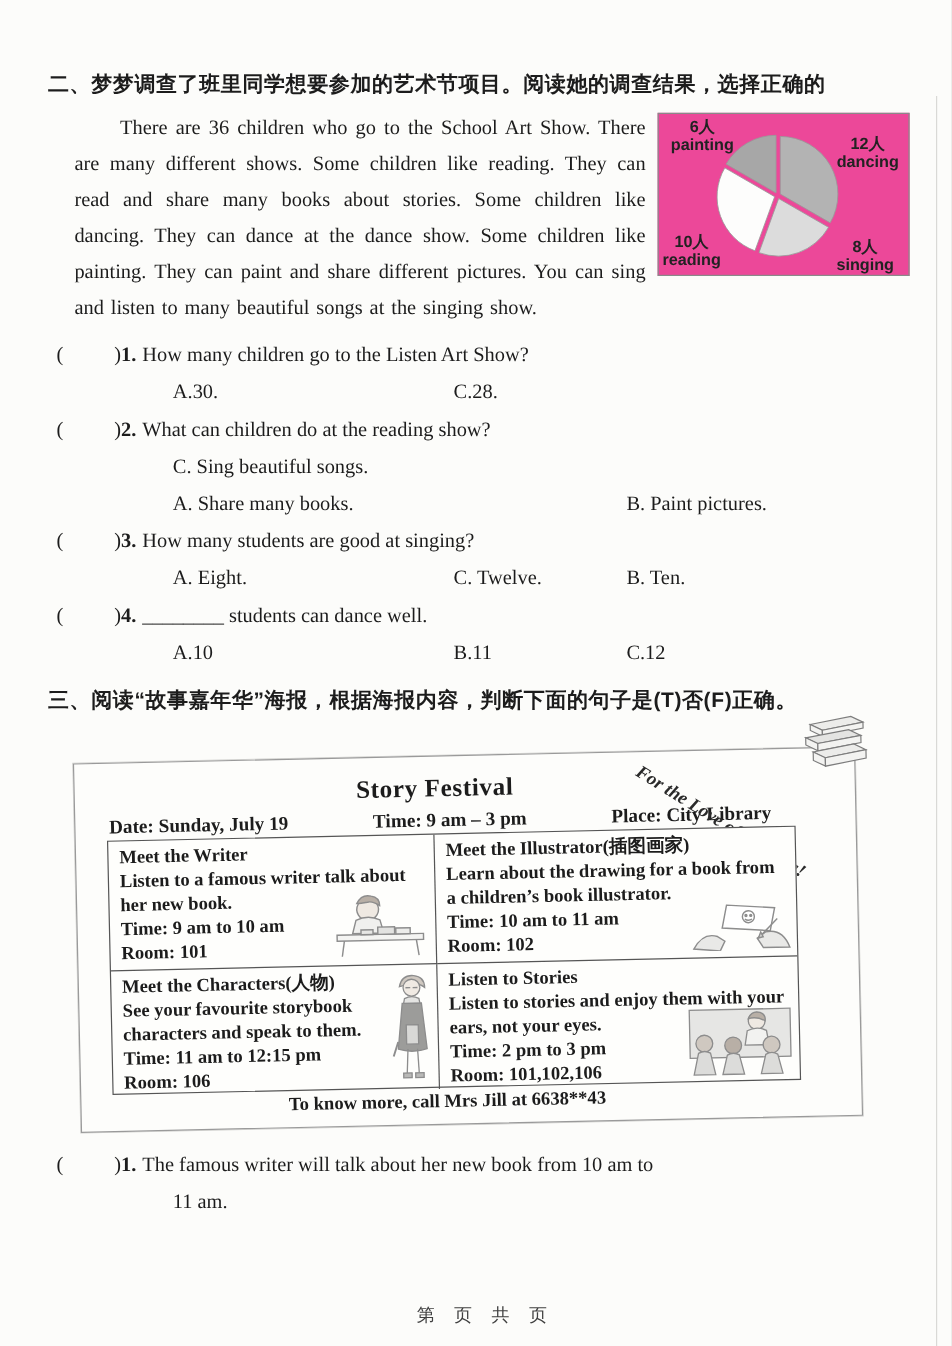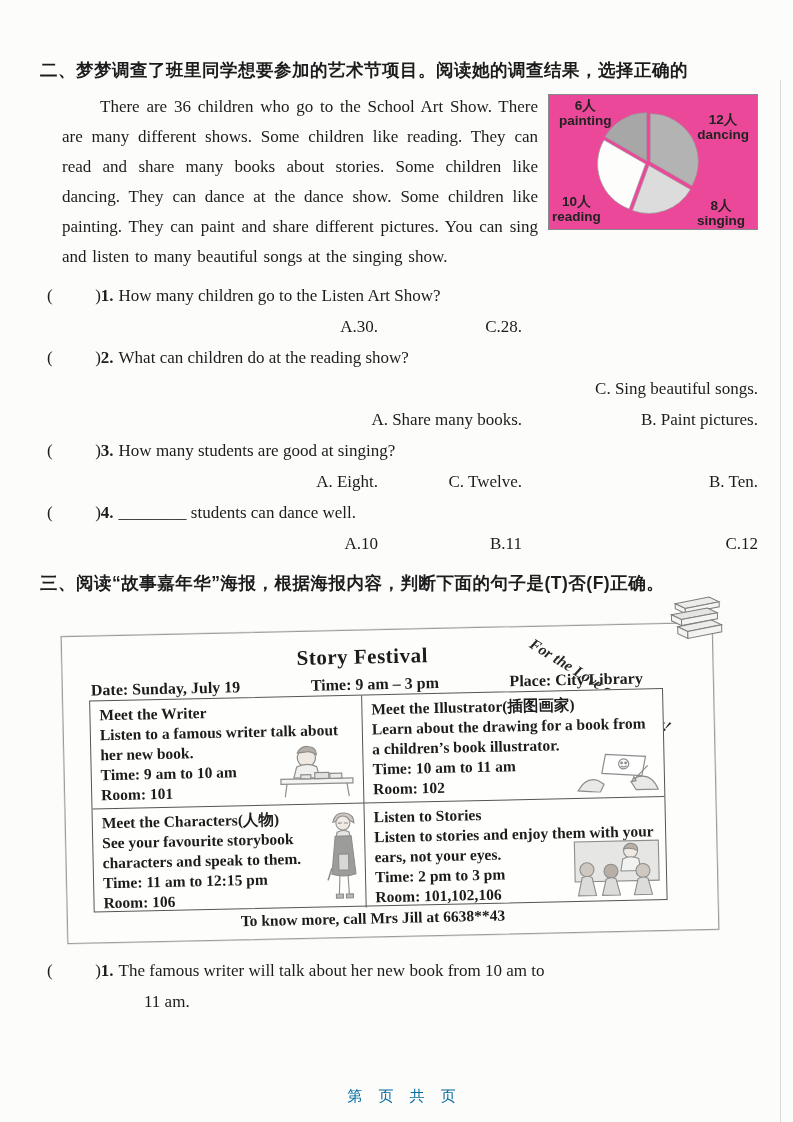--- a/index.html
+++ b/index.html
@@ -25,21 +25,21 @@
   .pl-dancing  { right:8px; top:17px; }
   .pl-reading  { left:3px; bottom:5px; }
   .pl-singing  { right:12px; bottom:1px; }
   .passage { margin:0; font-size:17px; line-height:30px; text-align:justify; text-indent:38px; word-spacing:1.5px; }
 
   
   .questions { margin:8px 0 0 7px; font-size:17px; }
   .q-line { line-height:31px; }
   .paren { white-space:pre; }
   .qnum { font-weight:600; margin-right:5px; }
-  .opts { margin-left:97px; line-height:31px; display:grid; grid-template-columns:234px 144px 1fr;text-align:right; }
+  .opts { margin-left:97px; line-height:31px; display:grid; grid-template-columns:234px 144px 1fr; }
   .opts-2 { grid-template-columns:378px 1fr; }
   .opts-1 { grid-template-columns:1fr; }
 
   .s3 { margin-top:9px; }
 
   
   .poster { position:relative; width:650px; height:306px; margin:30px 0 0 24px; border:1.3px solid #9a9a9a; background:#fdfdfb; transform:rotate(-1.25deg); box-shadow:0 0 0 0.5px #cfcfcc; }
   .ribbon { position:absolute; left:474px; top:8px; transform:rotate(33deg); transform-origin:left top; font-weight:700; font-style:italic; font-size:15.5px; white-space:nowrap; color:#2a2a2a; }
   .books-icon { position:absolute; right:-16px; top:-34px; }
   .poster-title { width:560px; text-align:center; font-weight:700; font-size:21px; line-height:24px; margin:14px 0 0 20px; letter-spacing:0.5px; }
@@ -52,21 +52,21 @@
   .illus { position:absolute; }
   .illus-writer { right:4px; bottom:5px; }
   .illus-illustrator { right:4px; bottom:5px; }
   .illus-wizard { right:3px; top:6px; }
   .illus-stories { right:5px; bottom:5px; }
   .poster-contact { position:absolute; left:0; width:610px; top:279px; text-align:center; font-weight:700; font-size:15.5px; }
 
   .after-q { margin:18px 0 12px 7px; font-size:17px; }
   .after-q .cont { margin-left:97px; line-height:31px; }
 
-  .page-footer { position:absolute; bottom:16px; left:16px; right:0; text-align:center; font-family:"Liberation Sans", sans-serif; font-size:15px; letter-spacing:6px; color:#0369a1; }
+  .page-footer { position:absolute; bottom:16px; left:16px; right:0; text-align:center; font-family:"Liberation Sans", sans-serif; font-size:15px; letter-spacing:6px; color:#404040; }
 </style>
 </head>
 <body>
 
 <div class="page">
   <div class="scan-edge"></div>
   <div class="content">
 
     <div class="sec-heading">
       <div>二、梦梦调查了班里同学想要参加的艺术节项目。阅读她的调查结果，选择正确的</div>

